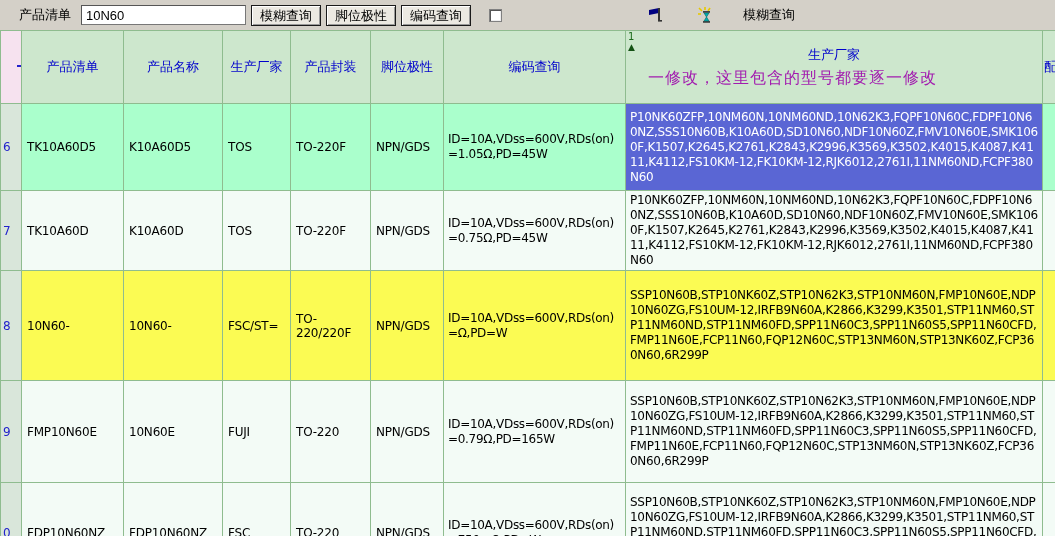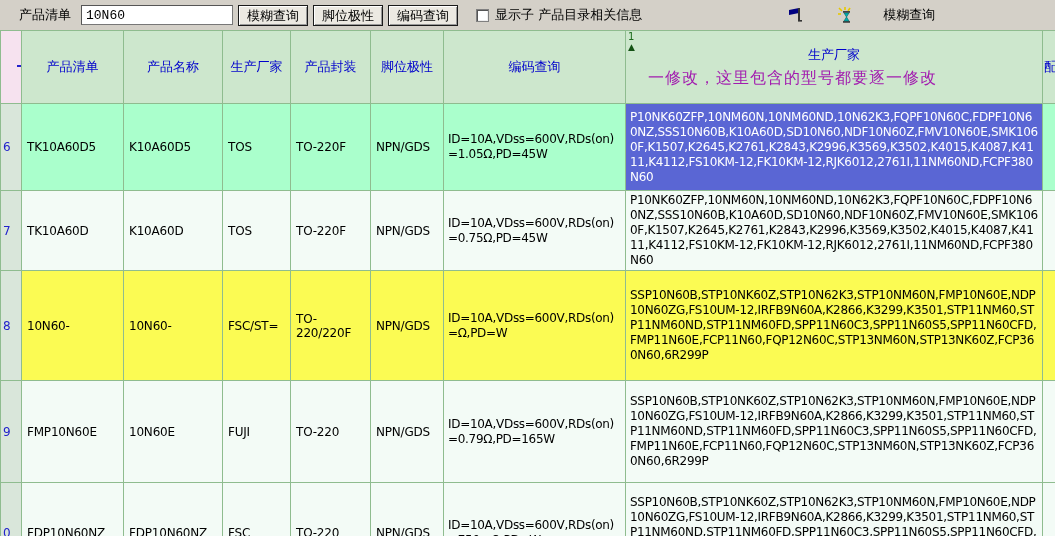--- a/index.html
+++ b/index.html
@@ -3,23 +3,23 @@
 <meta charset="utf-8">
 <style>
   * { margin:0; padding:0; box-sizing:border-box; }
   html,body { width:1055px; height:536px; overflow:hidden;
     font-family:"DejaVu Sans","Liberation Sans",sans-serif; background:#d4d0c8; }
 
   
   .toolbar { position:absolute; top:0; left:0; width:1055px; height:30px;
     background:#d4d0c8; display:flex; align-items:center;padding-left:11px; }
   .tb-label { font-size:13px; color:#000; margin-left:8px; white-space:nowrap; }
-  .tb-input { margin-left:10px; width:152px; height:20px; background:#fff;
+  .tb-input { margin-left:10px; width:165px; height:20px; background:#fff;
     border:1px solid #777; border-top-color:#555; border-left-color:#555;
-    font-size:13px; padding:1px 4px; font-family:Liberation Mono, monospace; }
+    font-size:13px; padding:1px 4px; font-family:Liberation Sans, sans-serif; }
   .tb-btn { margin-left:5px; height:21px; padding:1px 8px; font-size:13px;
     font-family:inherit; color:#000; background:#ece9e2;
     border:1px solid #1a1a1a; box-shadow:inset 1px 1px 0 #fff, inset -1px -1px 0 #999;
     white-space:nowrap; cursor:default; }
   .tb-check-wrap { margin-left:18px; display:flex; align-items:center; }
   .tb-checkbox { width:13px; height:13px; background:#fff; border:1px solid #808080;
     box-shadow:inset 1px 1px 0 #555, inset -1px -1px 0 #eee; }
   .tb-check-label { font-size:13px; margin-left:6px; white-space:nowrap; }
   .tb-icon { width:18px; height:18px; display:inline-block; }
   .icon-flag { margin-left:145px; }
@@ -56,21 +56,20 @@
 <body>
 
 <div class="toolbar">
   <span class="tb-label">产品清单</span>
   <input class="tb-input" value="10N60" style="">
   <button class="tb-btn">模糊查询</button>
   <button class="tb-btn">脚位极性</button>
   <button class="tb-btn">编码查询</button>
   <span class="tb-check-wrap">
     <span class="tb-checkbox"></span>
-    <span class="tb-check-label">显示子 产品目录相关信息</span>
   </span>
   <span class="tb-icon icon-flag">
     <svg width="18" height="18" viewBox="0 0 18 18">
       <polygon points="2,4 12,2 12,7 2,9" fill="#000080"></polygon>
       <rect x="11" y="2" width="2" height="12" fill="#333"></rect>
       <rect x="11" y="14" width="4" height="1.6" fill="#333"></rect>
     </svg>
   </span>
   <span class="tb-icon icon-hour">
     <svg width="18" height="18" viewBox="0 0 18 18">

